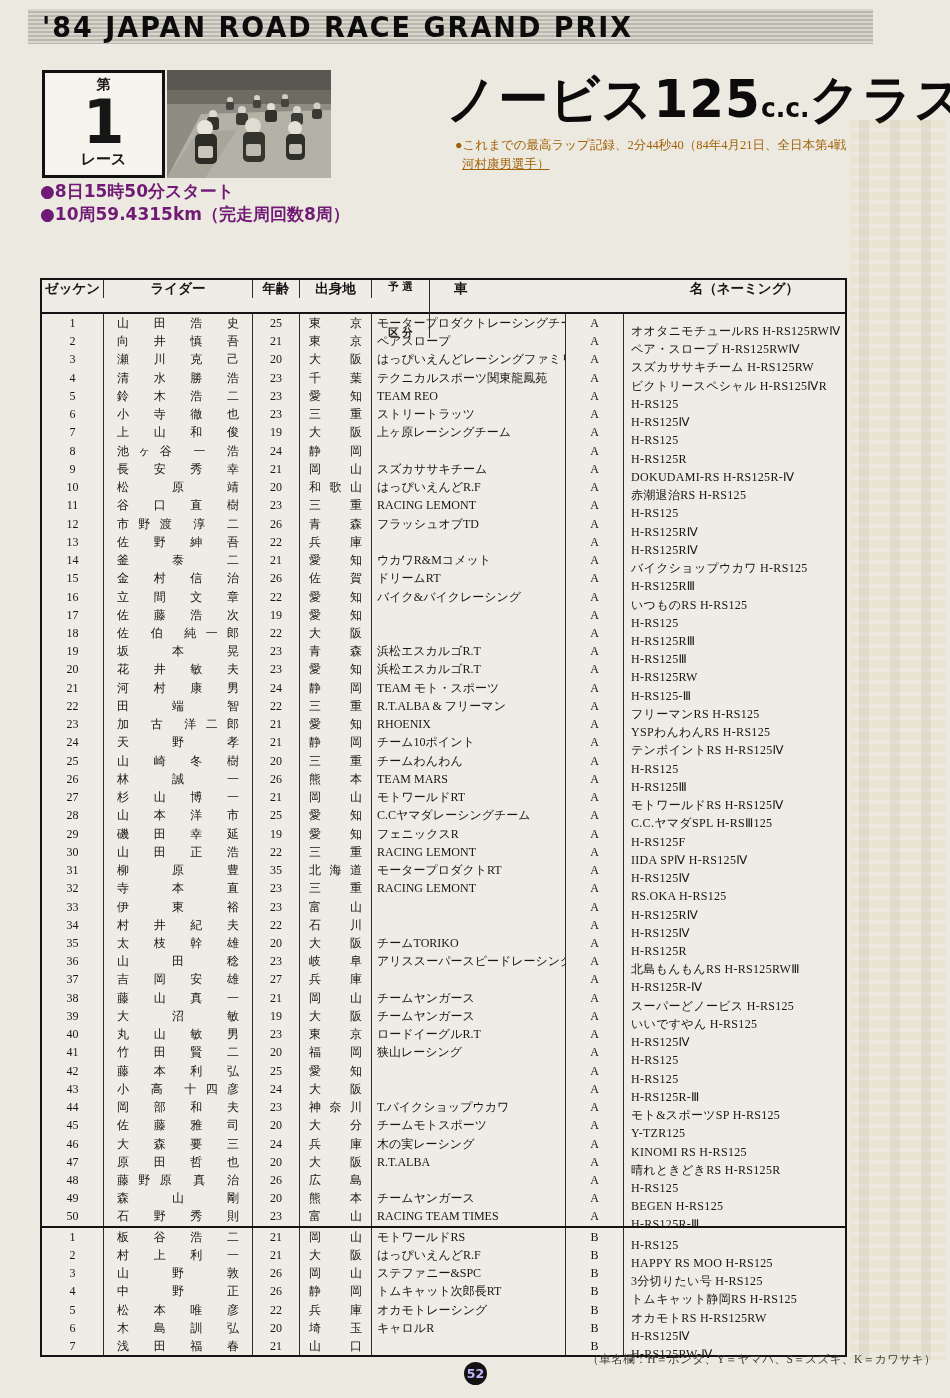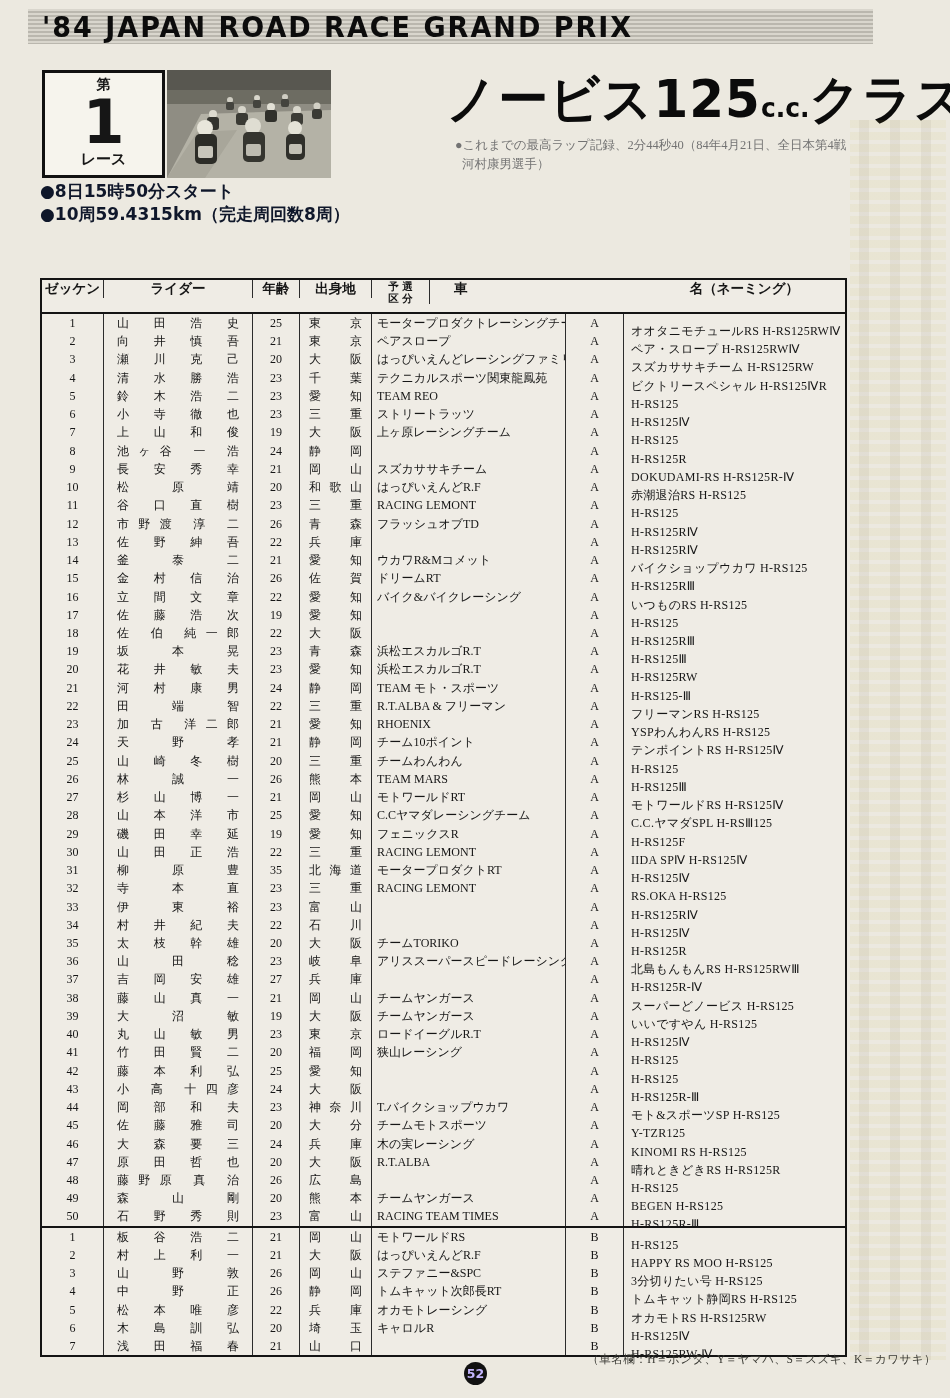--- a/index.html
+++ b/index.html
@@ -17,41 +17,41 @@
   .race-box .t{font-family:"DejaVu Sans",sans-serif;font-weight:700;font-size:14px;margin-top:3px;}
   .race-box .n{font-family:"DejaVu Sans",sans-serif;font-weight:900;font-size:60px;line-height:56px;}
   .race-box .b{font-family:"DejaVu Sans",sans-serif;font-weight:700;font-size:15px;}
   
   .photo{position:absolute;left:167px;top:70px;width:164px;height:108px;overflow:hidden;}
   
   .title{position:absolute;left:446px;top:66px;width:494px;white-space:nowrap;
          font-family:"DejaVu Sans",sans-serif;font-weight:900;font-size:50px;color:#0b0b0b;
          letter-spacing:1px;transform:scaleY(1.04);}
   .title .small{font-size:25px;font-weight:900;letter-spacing:0;}
-  .record{position:absolute;left:455px;top:136px;width:488px;font-size:12.5px;color:#737373;
+  .record{position:absolute;left:455px;top:136px;width:488px;font-size:12.5px;color:#a16207;
           line-height:1.55;}
-  .record .l2{padding-left:7px;}
+  .record .l2{padding-left:7px;text-decoration:underline;}
   .bullets{position:absolute;left:40px;top:180px;font-family:"DejaVu Sans",sans-serif;
-           font-weight:700;font-size:17px;line-height:1.38;color:#0f172a;}
+           font-weight:700;font-size:17px;line-height:1.38;color:#701a75;}
   
   .bleed{position:absolute;left:850px;top:120px;width:96px;height:1240px;pointer-events:none;
          background:
            repeating-linear-gradient(180deg,rgba(195,175,60,.10) 0 8px,transparent 8px 12px),
            repeating-linear-gradient(90deg,transparent 0 9px,rgba(120,112,95,.12) 9px 19px,transparent 19px 31px);
          opacity:.75;}
   
   .etable{position:absolute;left:40px;top:278px;width:807px;border:2px solid #141414;
           box-sizing:border-box;background:rgba(246,244,237,.35);}
   .thead{display:flex;height:32px;border-bottom:2px solid #141414;align-items:flex-start;
          font-family:"DejaVu Sans",sans-serif;font-weight:700;font-size:13.5px;}
   .thead .c{display:flex;align-items:center;justify-content:center;}
   .c{border-right:1px solid #2c2c2c;box-sizing:border-box;overflow:hidden;}
   .w-no{width:62px;}.w-rider{width:149px;}.w-age{width:47px;}.w-origin{width:72px;}
   .w-club{width:194px;}.w-qual{width:58px;}.w-machine{flex:1;border-right:none;}
-  .h-qual{flex-direction:column;font-size:10.5px;line-height:1.15;justify-content:center;}
+  .h-qual{flex-direction:column;font-size:10.5px;line-height:1.15;justify-content:center;gap:34px;}
   .h-machine{justify-content:space-between !important;padding:0 46px 0 24px;}
   .row{display:flex;height:18.24px;}
   .row .c{height:18.24px;line-height:18.24px;font-size:12px;}
   .cell-no{text-align:center;font-size:12px;}
   .cell-rider{font-size:13px;text-align:justify;text-align-last:justify;padding:0 13px;font-weight:500;}
   .cell-age{text-align:center;}
   .cell-origin{font-size:12.5px;text-align:justify;text-align-last:justify;padding:0 9px;}
   .cell-club{font-size:11px;padding-left:5px;white-space:nowrap;}
   .cell-qual{text-align:center;font-size:12.5px;}
   .cell-machine{font-size:11.5px;padding-left:7px;white-space:nowrap;letter-spacing:.3px;margin-top:8px;}

